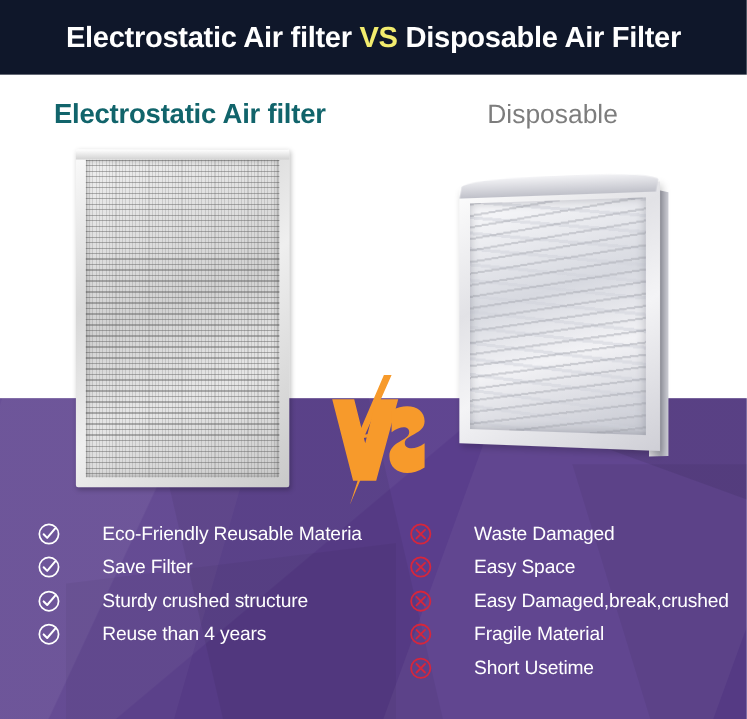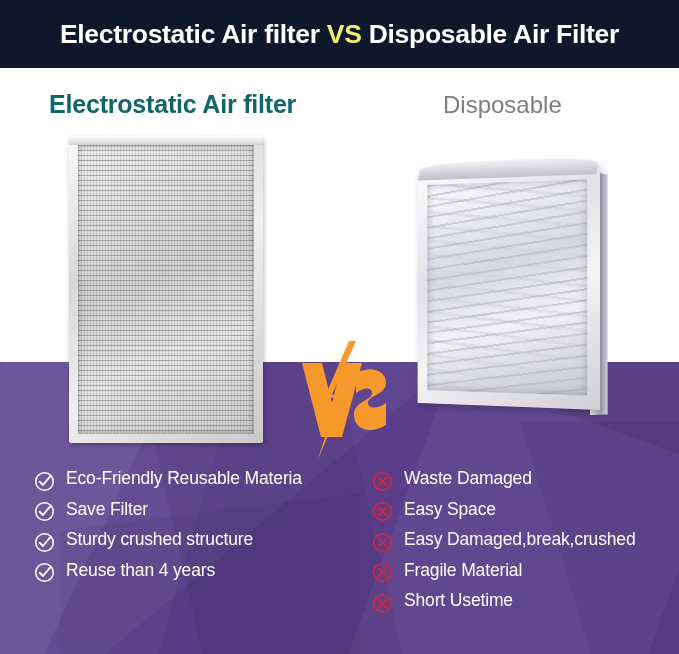--- a/index.html
+++ b/index.html
@@ -247,22 +247,23 @@
   }
   .feature-col {
     width: 339px;
     box-sizing: border-box;
   }
   .feature-col.left  { padding-left: 33px; }
   .feature-col.right { padding-left: 32px; }
 
   .feature-row {
     display: flex;
-    align-items: flex-start;
+    align-items: center;
     height: 30.5px;
+    gap: 27px;
   }
   .feature-icon {
     width: 22px;
     height: 22px;
     flex: 0 0 22px;
     margin-right: 11px;
     display: flex;
     align-items: center;
     justify-content: center;
   }

